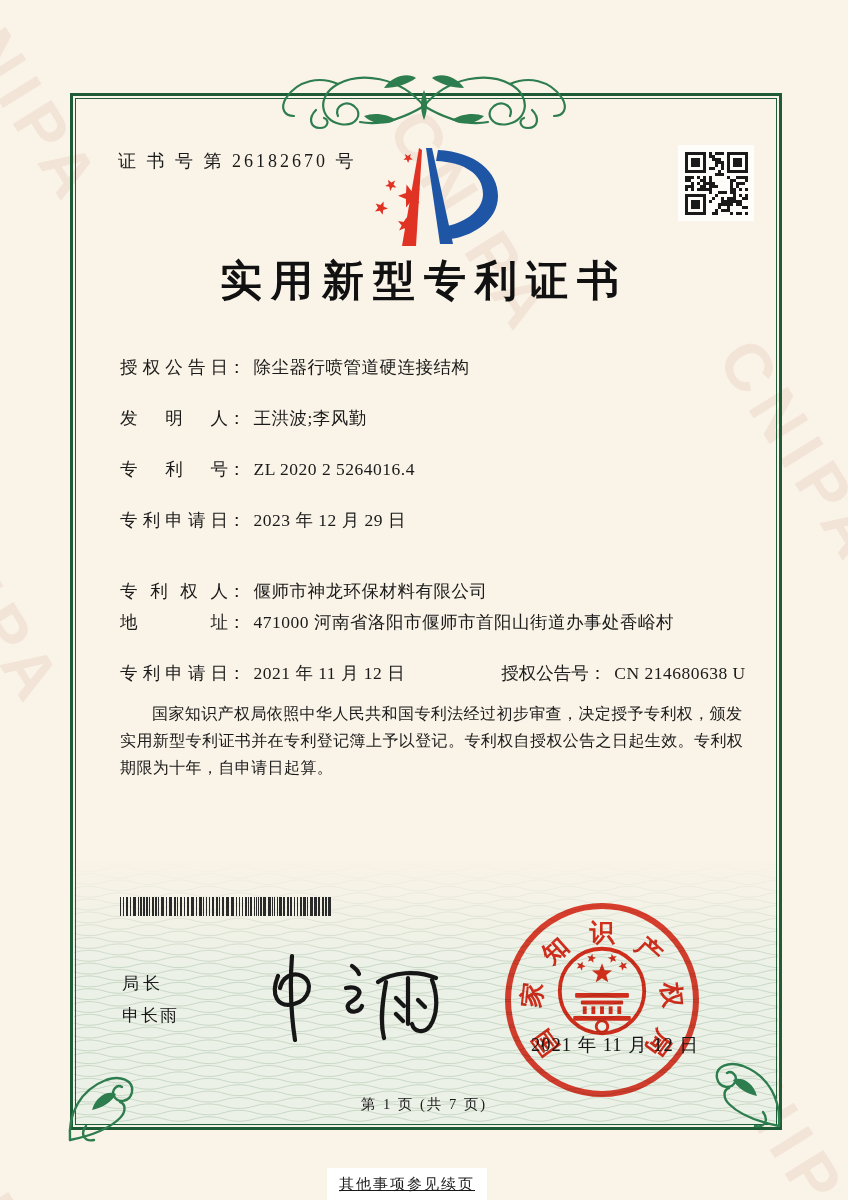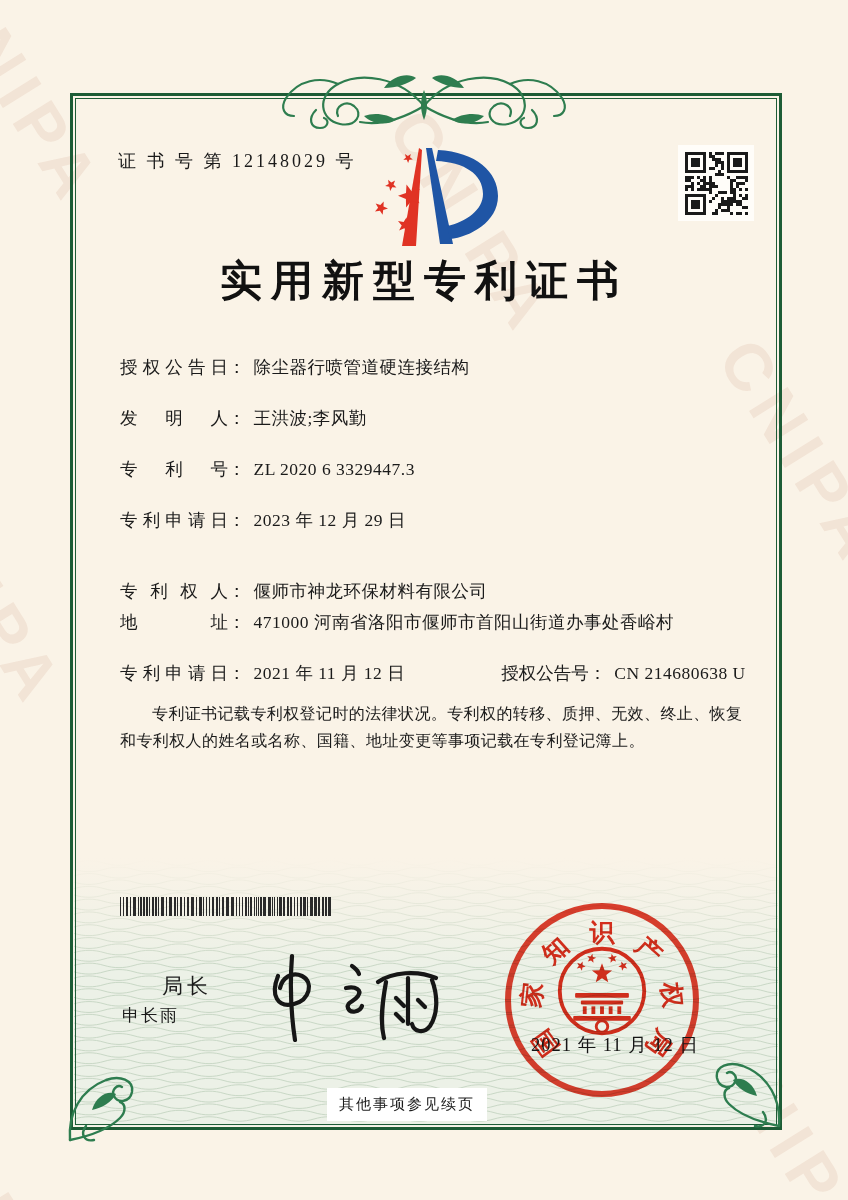--- a/index.html
+++ b/index.html
@@ -40,37 +40,37 @@
   .fcolon{display:inline-block;margin-right:8px;}
   .fvalue{letter-spacing:0.5px;}
   .field-inline2{margin-left:96px;}
   
   #paragraphs{left:120px;top:700px;width:624px;z-index:6;}
   #paragraphs p{margin:0;text-indent:2em;font-size:16px;line-height:27px;letter-spacing:0.4px;}
   
   #barcode{left:120px;top:897px;width:216px;height:19px;z-index:6;font-size:0;}
   #barcode span{display:inline-block;height:19px;vertical-align:top;}
   
-  #director-role{left:122px;top:972px;font-size:21px;letter-spacing:4px;z-index:6;
-    font-family:"Liberation Sans","DejaVu Sans",sans-serif;margin-left:40px;}
+  #director-role{left:122px;top:972px;font-size:17px;letter-spacing:4px;z-index:6;
+    font-family:"Liberation Sans","DejaVu Sans",sans-serif;}
   #director-name{left:122px;top:1004px;font-size:17px;letter-spacing:2px;z-index:6;
     font-family:"Liberation Sans","DejaVu Sans",sans-serif;}
   #signature-svg{left:250px;top:952px;z-index:6;}
   
   #official-seal{left:505px;top:903px;width:194px;height:194px;z-index:7;mix-blend-mode:multiply;}
   #seal-ring{position:absolute;left:0;top:0;width:194px;height:194px;border-radius:50%;
     border:6px solid rgba(224,48,30,0.92);box-sizing:border-box;}
   .seal-char{position:absolute;font-weight:bold;font-size:25px;color:#e0301e;
     transform-origin:center;white-space:pre;}
   #seal-emblem{position:absolute;left:49px;top:40px;}
   #seal-date{left:531px;top:1032px;font-size:18.5px;letter-spacing:1px;color:#151515;z-index:8;}
   
   #page-footer{left:0;top:1095px;width:848px;text-align:center;font-size:14.5px;letter-spacing:2px;z-index:6;}
-  #continuation-box{left:327px;top:1088px;width:160px;height:33px;background:#ffffff;z-index:6;
-    display:flex;align-items:center;justify-content:center;font-size:15px;letter-spacing:2px;}
+  #continuation-box{left:327px;top:1168px;width:160px;height:33px;background:#ffffff;z-index:6;
+    display:flex;align-items:center;justify-content:center;font-size:15px;letter-spacing:2px;text-decoration:underline;}
 </style>
 </head>
 <body>
 
 <div class="wm" style="left:-14px;top:-34px;">CNIPA</div>
 <div class="wm" style="left:438px;top:96px;">CNIPA</div>
 <div class="wm" style="left:768px;top:326px;">CNIPA</div>
 <div class="wm" style="left:-52px;top:468px;">CNIPA</div>
 <div class="wm" style="left:758px;top:1016px;">CNIPA</div>
 <div class="wm" style="left:-42px;top:1082px;">CNIPA</div>
@@ -150,21 +150,21 @@
 </svg>
 <svg class="abs ornament" style="left:692px;top:1056px;transform:scaleX(-1);" width="95" height="75" viewBox="0 0 95 75">
   <g stroke="#2e7d4f" fill="none" stroke-width="2.4" stroke-linecap="round">
     <path d="M8,70 C6,44 18,20 44,10 C58,5 72,10 70,22 C68,32 56,34 52,26 C49,20 55,14 60,17"></path>
     <path d="M8,70 C28,66 46,60 58,48 C64,42 64,34 58,32"></path>
     <path d="M30,40 C34,26 46,20 54,24 C50,32 40,38 30,40 Z" fill="#2e7d4f" stroke="none"></path>
     <path d="M24,56 C18,64 22,72 32,70"></path>
   </g>
 </svg>
 
-<div id="cert-number" class="abs">证 书 号 第 12148029 号</div>
+<div id="cert-number" class="abs">证 书 号 第 26182670 号</div>
 
 <div id="qr-pad" class="abs">
   <svg id="qr-code" width="63" height="63">
       <rect x="0" y="0" width="21" height="3" fill="#1a1a1a"></rect>
       <rect x="0" y="18" width="21" height="3" fill="#1a1a1a"></rect>
       <rect x="0" y="3" width="3" height="15" fill="#1a1a1a"></rect>
       <rect x="18" y="3" width="3" height="15" fill="#1a1a1a"></rect>
       <rect x="6" y="6" width="9" height="9" fill="#1a1a1a"></rect>
       <rect x="42" y="0" width="21" height="3" fill="#1a1a1a"></rect>
       <rect x="42" y="18" width="21" height="3" fill="#1a1a1a"></rect>
@@ -311,37 +311,37 @@
 
 <div id="doc-title" class="abs">实用新型专利证书</div>
 
 <div class="abs field-row" style="top:355px;">
   <span class="flabel">授权公告日</span><span class="fcolon">：</span><span class="fvalue">除尘器行喷管道硬连接结构</span>
 </div>
 <div class="abs field-row" style="top:406px;">
   <span class="flabel">发明人</span><span class="fcolon">：</span><span class="fvalue">王洪波;李风勤</span>
 </div>
 <div class="abs field-row" style="top:457px;">
-  <span class="flabel">专利号</span><span class="fcolon">：</span><span class="fvalue">ZL 2020 6 3329447.3</span>
+  <span class="flabel">专利号</span><span class="fcolon">：</span><span class="fvalue">ZL 2020 2 5264016.4</span>
 </div>
 <div class="abs field-row" style="top:508px;">
   <span class="flabel">专利申请日</span><span class="fcolon">：</span><span class="fvalue">2023 年 12 月 29 日</span>
 </div>
 <div class="abs field-row" style="top:579px;">
   <span class="flabel">专利权人</span><span class="fcolon">：</span><span class="fvalue">偃师市神龙环保材料有限公司</span>
 </div>
 <div class="abs field-row" style="top:610px;">
   <span class="flabel">地址</span><span class="fcolon">：</span><span class="fvalue">471000 河南省洛阳市偃师市首阳山街道办事处香峪村</span>
 </div>
 <div class="abs field-row" style="top:661px;">
   <span class="flabel">专利申请日</span><span class="fcolon">：</span><span class="fvalue">2021 年 11 月 12 日</span><span class="field-inline2"><span>授权公告号</span><span class="fcolon">：</span><span class="fvalue">CN 214680638 U</span></span>
 </div>
 
 <div id="paragraphs" class="abs">
-  <p>专利证书记载专利权登记时的法律状况。专利权的转移、质押、无效、终止、恢复和专利权人的姓名或名称、国籍、地址变更等事项记载在专利登记簿上。</p>
+  <p>国家知识产权局依照中华人民共和国专利法经过初步审查，决定授予专利权，颁发实用新型专利证书并在专利登记簿上予以登记。专利权自授权公告之日起生效。专利权期限为十年，自申请日起算。</p>
 </div>
 
 <div id="barcode" class="abs"><span style="width: 1px; background: rgb(42, 42, 42); margin-right: 2px;"></span><span style="width: 1px; background: rgb(42, 42, 42); margin-right: 2px;"></span><span style="width: 2px; background: rgb(42, 42, 42); margin-right: 2px;"></span><span style="width: 1px; background: rgb(42, 42, 42); margin-right: 2px;"></span><span style="width: 3px; background: rgb(42, 42, 42); margin-right: 2px;"></span><span style="width: 1px; background: rgb(42, 42, 42); margin-right: 1px;"></span><span style="width: 2px; background: rgb(42, 42, 42); margin-right: 1px;"></span><span style="width: 2px; background: rgb(42, 42, 42); margin-right: 1px;"></span><span style="width: 2px; background: rgb(42, 42, 42); margin-right: 1px;"></span><span style="width: 1px; background: rgb(42, 42, 42); margin-right: 2px;"></span><span style="width: 2px; background: rgb(42, 42, 42); margin-right: 1px;"></span><span style="width: 2px; background: rgb(42, 42, 42); margin-right: 1px;"></span><span style="width: 1px; background: rgb(42, 42, 42); margin-right: 2px;"></span><span style="width: 3px; background: rgb(42, 42, 42); margin-right: 2px;"></span><span style="width: 1px; background: rgb(42, 42, 42); margin-right: 2px;"></span><span style="width: 3px; background: rgb(42, 42, 42); margin-right: 2px;"></span><span style="width: 2px; background: rgb(42, 42, 42); margin-right: 1px;"></span><span style="width: 1px; background: rgb(42, 42, 42); margin-right: 2px;"></span><span style="width: 2px; background: rgb(42, 42, 42); margin-right: 2px;"></span><span style="width: 1px; background: rgb(42, 42, 42); margin-right: 2px;"></span><span style="width: 2px; background: rgb(42, 42, 42); margin-right: 2px;"></span><span style="width: 3px; background: rgb(42, 42, 42); margin-right: 2px;"></span><span style="width: 1px; background: rgb(42, 42, 42); margin-right: 2px;"></span><span style="width: 3px; background: rgb(42, 42, 42); margin-right: 1px;"></span><span style="width: 1px; background: rgb(42, 42, 42); margin-right: 2px;"></span><span style="width: 1px; background: rgb(42, 42, 42); margin-right: 2px;"></span><span style="width: 1px; background: rgb(42, 42, 42); margin-right: 2px;"></span><span style="width: 2px; background: rgb(42, 42, 42); margin-right: 2px;"></span><span style="width: 2px; background: rgb(42, 42, 42); margin-right: 1px;"></span><span style="width: 1px; background: rgb(42, 42, 42); margin-right: 2px;"></span><span style="width: 2px; background: rgb(42, 42, 42); margin-right: 2px;"></span><span style="width: 3px; background: rgb(42, 42, 42); margin-right: 2px;"></span><span style="width: 3px; background: rgb(42, 42, 42); margin-right: 2px;"></span><span style="width: 1px; background: rgb(42, 42, 42); margin-right: 2px;"></span><span style="width: 1px; background: rgb(42, 42, 42); margin-right: 2px;"></span><span style="width: 1px; background: rgb(42, 42, 42); margin-right: 2px;"></span><span style="width: 2px; background: rgb(42, 42, 42); margin-right: 1px;"></span><span style="width: 1px; background: rgb(42, 42, 42); margin-right: 1px;"></span><span style="width: 2px; background: rgb(42, 42, 42); margin-right: 2px;"></span><span style="width: 1px; background: rgb(42, 42, 42); margin-right: 1px;"></span><span style="width: 1px; background: rgb(42, 42, 42); margin-right: 1px;"></span><span style="width: 1px; background: rgb(42, 42, 42); margin-right: 1px;"></span><span style="width: 2px; background: rgb(42, 42, 42); margin-right: 1px;"></span><span style="width: 3px; background: rgb(42, 42, 42); margin-right: 2px;"></span><span style="width: 3px; background: rgb(42, 42, 42); margin-right: 1px;"></span><span style="width: 1px; background: rgb(42, 42, 42); margin-right: 1px;"></span><span style="width: 1px; background: rgb(42, 42, 42); margin-right: 2px;"></span><span style="width: 1px; background: rgb(42, 42, 42); margin-right: 1px;"></span><span style="width: 3px; background: rgb(42, 42, 42); margin-right: 1px;"></span><span style="width: 2px; background: rgb(42, 42, 42); margin-right: 2px;"></span><span style="width: 2px; background: rgb(42, 42, 42); margin-right: 1px;"></span><span style="width: 2px; background: rgb(42, 42, 42); margin-right: 2px;"></span><span style="width: 1px; background: rgb(42, 42, 42); margin-right: 2px;"></span><span style="width: 1px; background: rgb(42, 42, 42); margin-right: 2px;"></span><span style="width: 2px; background: rgb(42, 42, 42); margin-right: 1px;"></span><span style="width: 3px; background: rgb(42, 42, 42); margin-right: 1px;"></span><span style="width: 1px; background: rgb(42, 42, 42); margin-right: 2px;"></span><span style="width: 3px; background: rgb(42, 42, 42); margin-right: 1px;"></span><span style="width: 3px; background: rgb(42, 42, 42); margin-right: 1px;"></span><span style="width: 2px; background: rgb(42, 42, 42); margin-right: 2px;"></span><span style="width: 2px; background: rgb(42, 42, 42); margin-right: 1px;"></span><span style="width: 2px; background: rgb(42, 42, 42); margin-right: 1px;"></span><span style="width: 3px; background: rgb(42, 42, 42); margin-right: 2px;"></span></div>
 
 <div id="director-role" class="abs">局长</div>
 <div id="director-name" class="abs">申长雨</div>
 <svg id="signature-svg" class="abs" width="200" height="90" viewBox="0 0 200 90">
   <g stroke="#161616" stroke-width="4.2" fill="none" stroke-linecap="round" stroke-linejoin="round">
     <path d="M42,4 C40,30 41,62 45,88"></path>
     <path d="M28,24 C20,44 28,56 44,52 C60,48 64,30 52,24 C42,19 32,26 30,36"></path>

